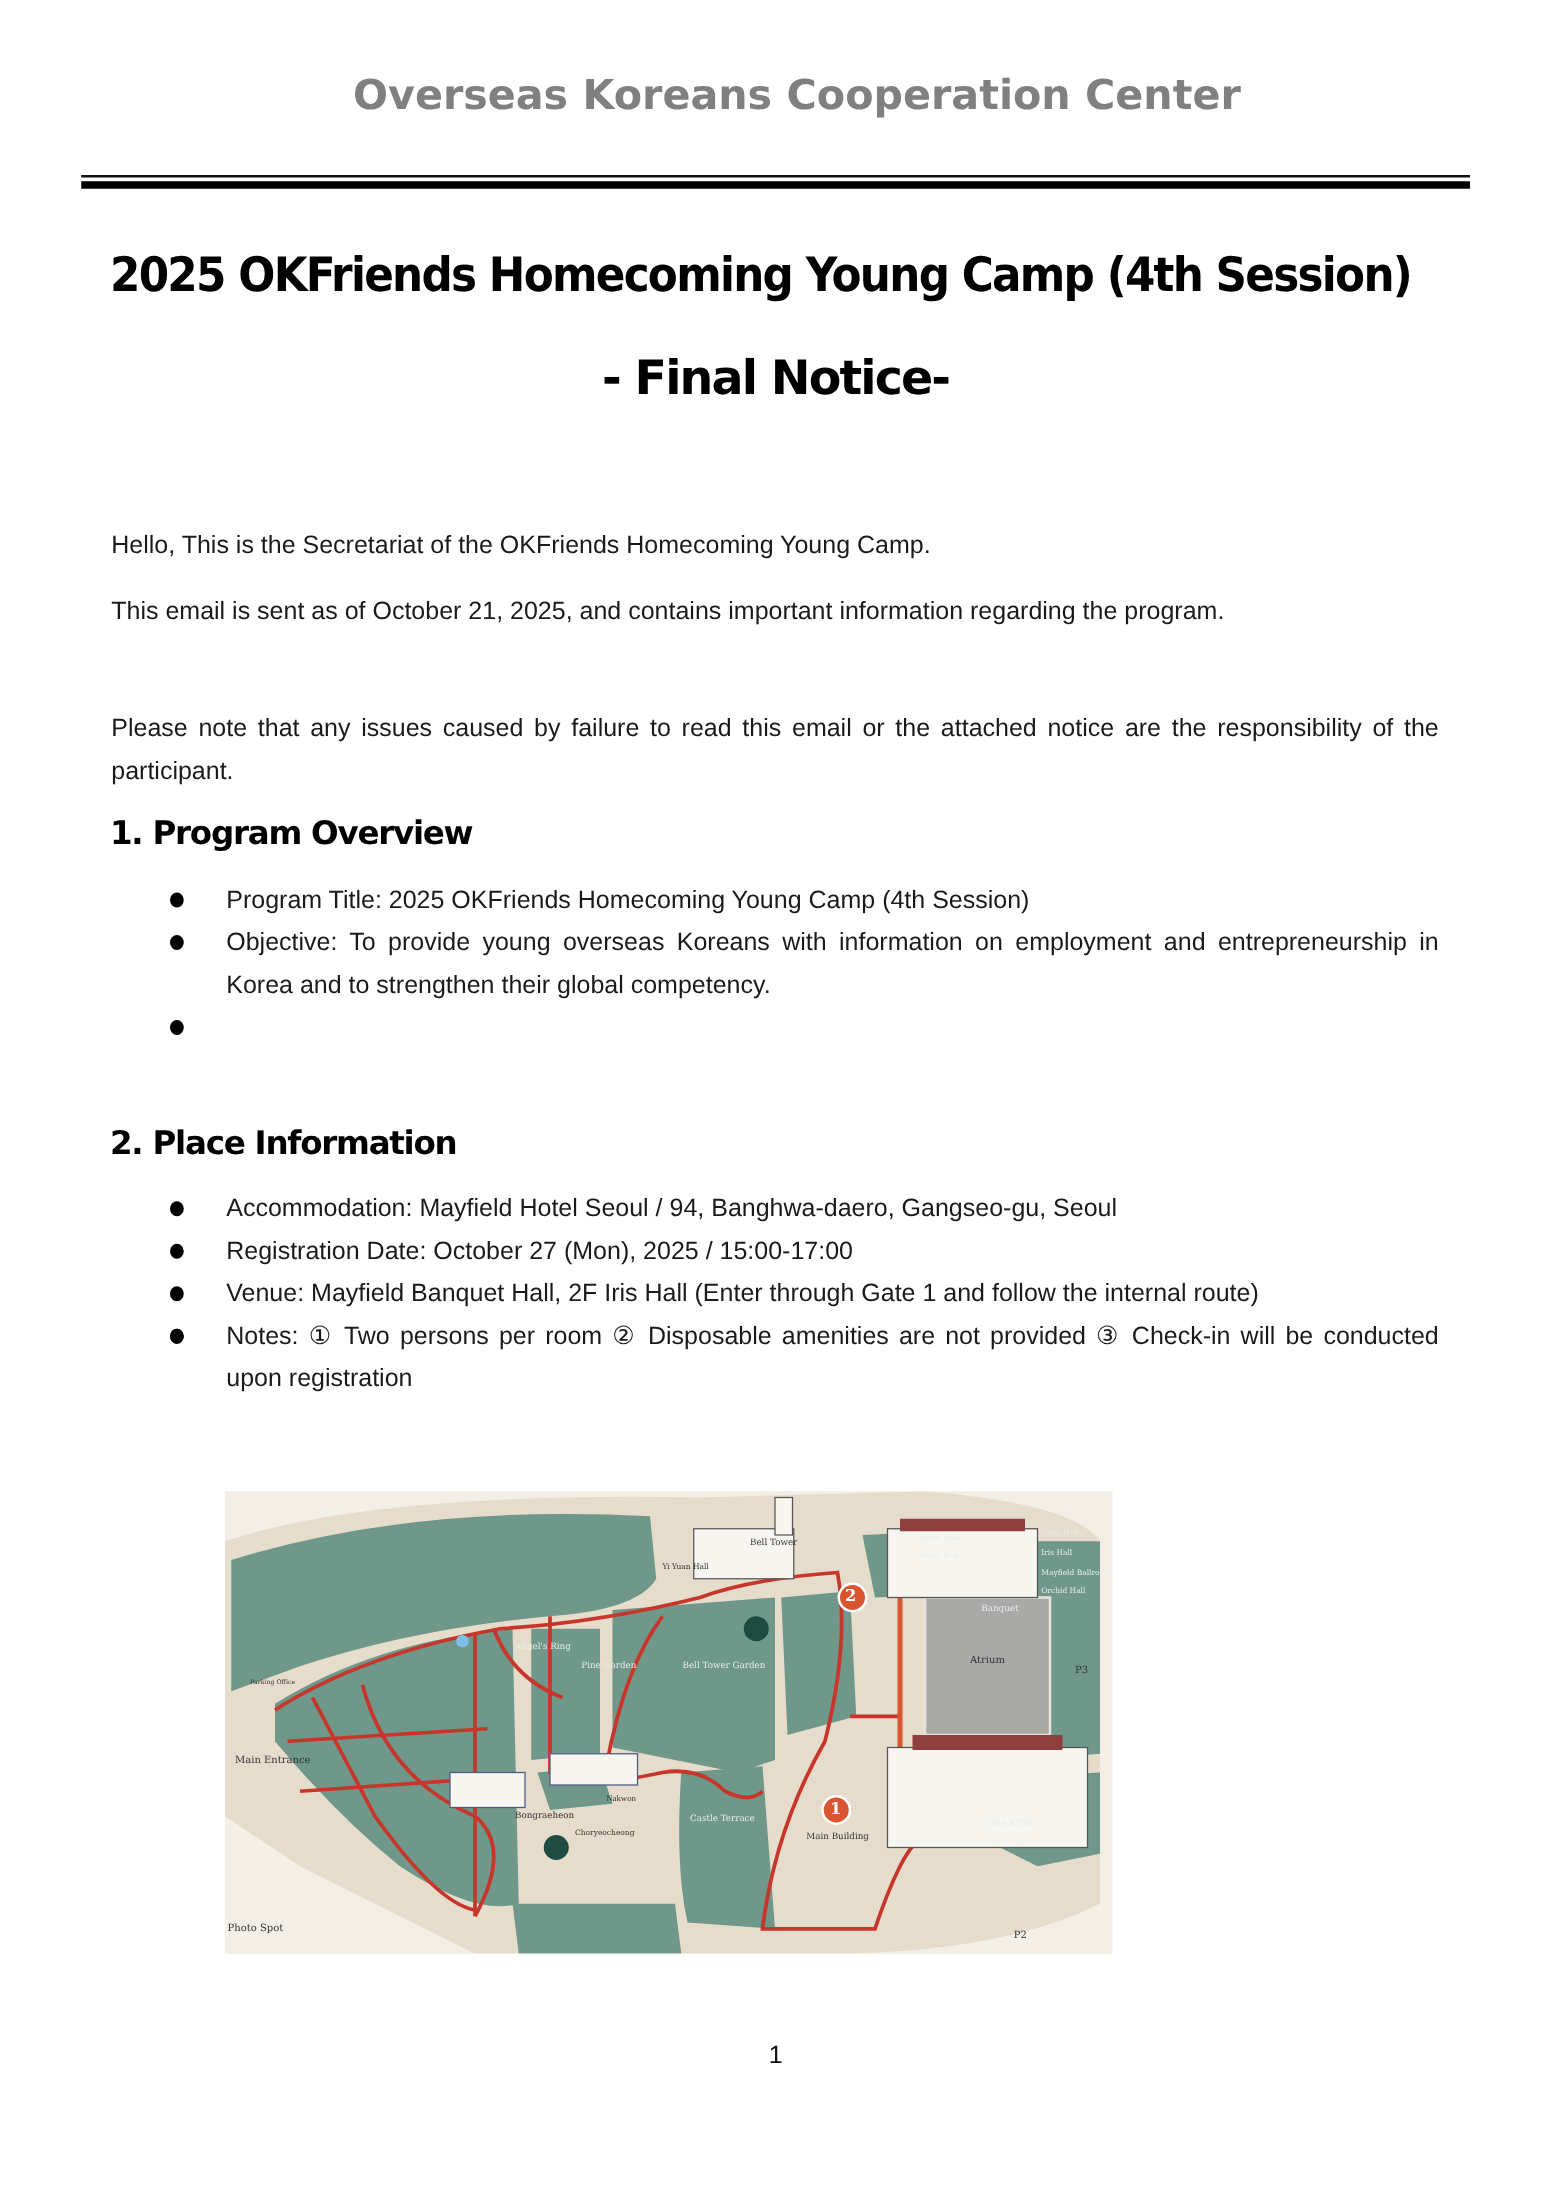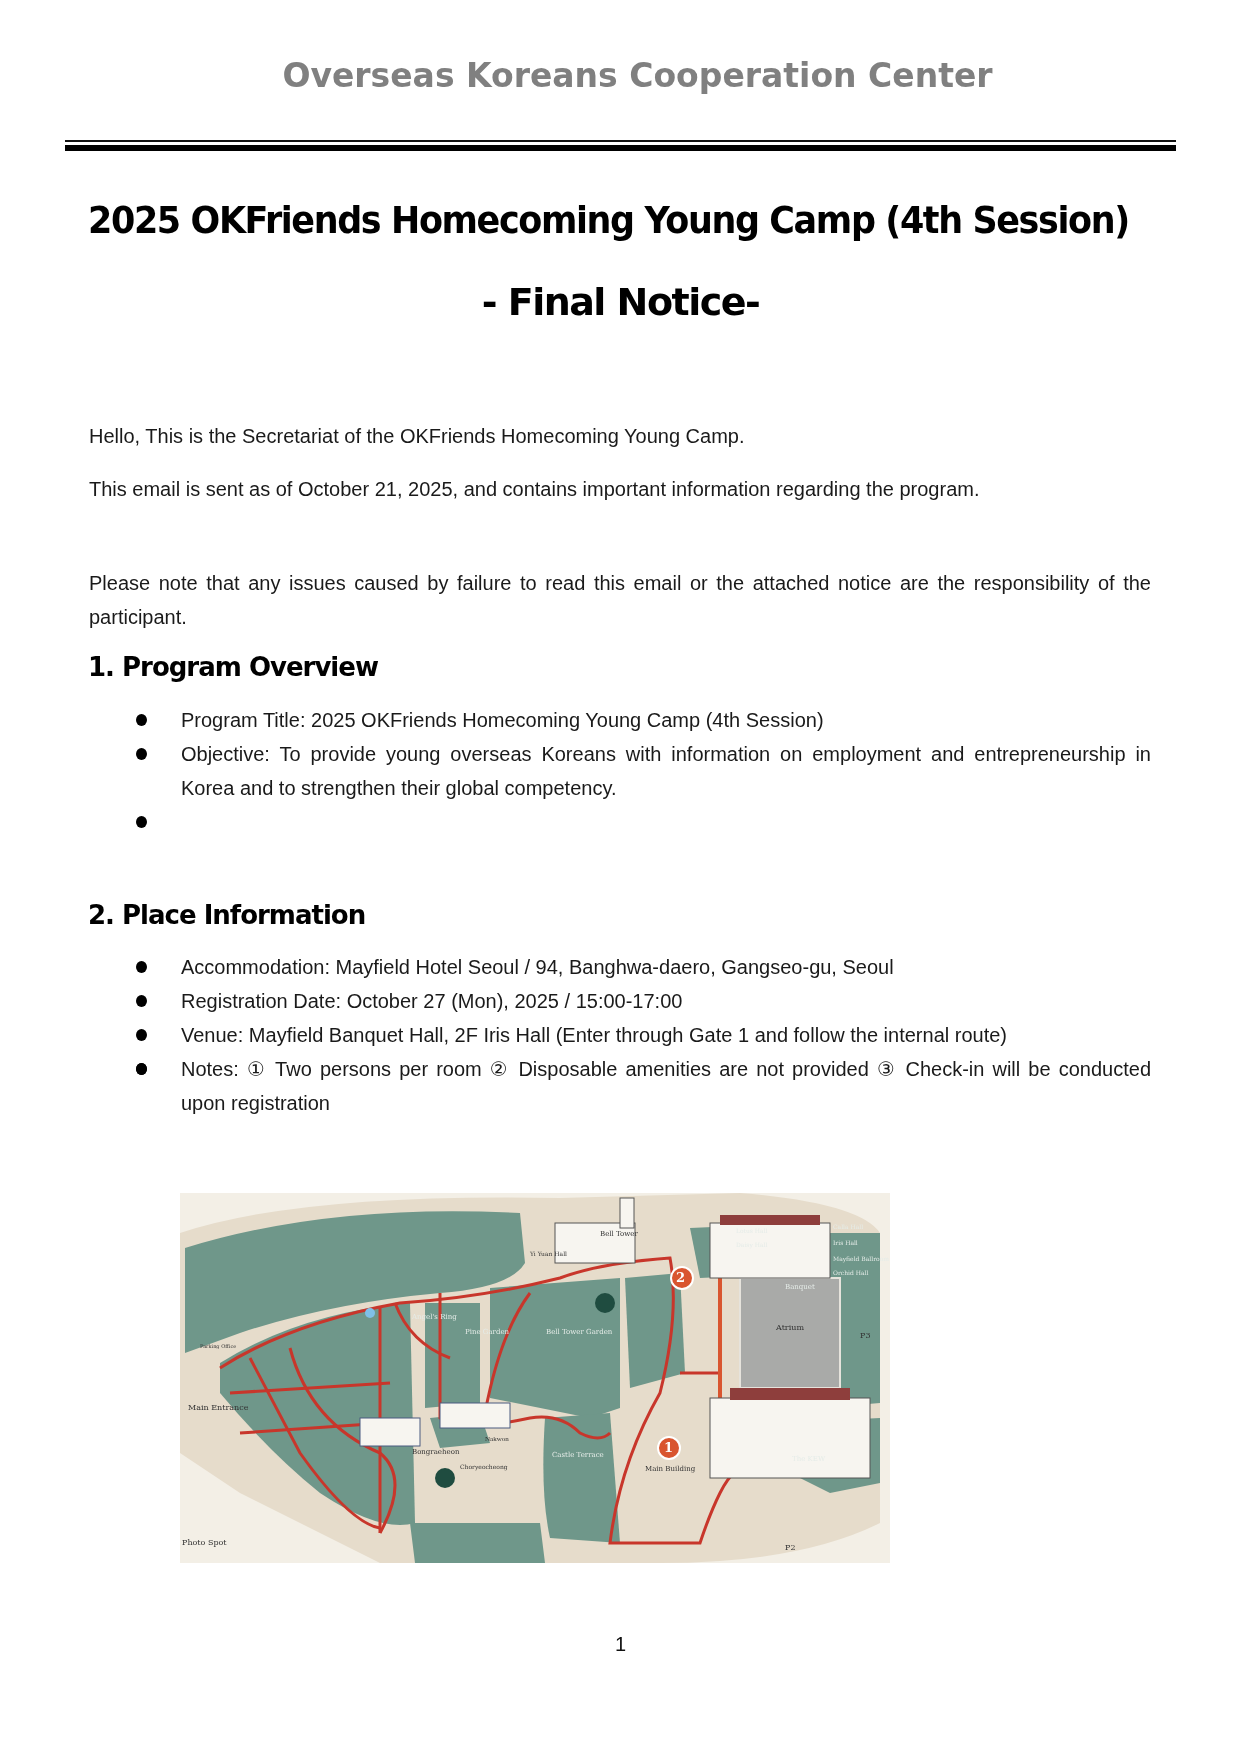--- a/index.html
+++ b/index.html
@@ -128,21 +128,21 @@
   <span class="map-label" style="position:absolute;left:556px;top:48px;font-size:6px;color:#e5ece8;">Daisy Hall</span>
   <span class="map-label" style="position:absolute;left:653px;top:30px;font-size:6px;color:#e5ece8;">Calla Hall</span>
   <span class="map-label" style="position:absolute;left:653px;top:46px;font-size:6px;color:#e5ece8;">Iris Hall</span>
   <span class="map-label" style="position:absolute;left:653px;top:62px;font-size:6px;color:#e5ece8;">Mayfield Ballroom</span>
   <span class="map-label" style="position:absolute;left:653px;top:76px;font-size:6px;color:#e5ece8;">Orchid Hall</span>
   <span class="map-label" style="position:absolute;left:605px;top:90px;font-size:7px;color:#e5ece8;">Banquet</span>
   <span class="map-label" style="position:absolute;left:285px;top:135px;font-size:7px;color:#e5ece8;">Pine Garden</span>
   <span class="map-label" style="position:absolute;left:350px;top:135px;font-size:7px;color:#e5ece8;margin-left:16px;">Bell Tower Garden</span>
   <span class="map-label" style="position:absolute;left:596px;top:130px;font-size:8px;color:#333;">Atrium</span>
   <span class="map-label" style="position:absolute;left:680px;top:138px;font-size:8px;color:#333;">P3</span>
-  <span class="map-label" style="position:absolute;left:605px;top:350px;font-size:8px;color:#333;">P2</span>
+  <span class="map-label" style="position:absolute;left:631px;top:350px;font-size:8px;color:#333;">P2</span>
   <span class="map-label" style="position:absolute;left:20px;top:150px;font-size:5px;color:#333;">Parking Office</span>
   <span class="map-label" style="position:absolute;left:8px;top:210px;font-size:8px;color:#333;">Main Entrance</span>
   <span class="map-label" style="position:absolute;left:232px;top:255px;font-size:7px;color:#333;">Bongraeheon</span>
   <span class="map-label" style="position:absolute;left:305px;top:242px;font-size:7px;color:#333;font-family:Liberation Serif, serif;">Nakwon</span>
   <span class="map-label" style="position:absolute;left:280px;top:270px;font-size:6px;color:#333;">Choryeocheong</span>
   <span class="map-label" style="position:absolute;left:372px;top:258px;font-size:7px;color:#e5ece8;">Castle Terrace</span>
   <span class="map-label" style="position:absolute;left:465px;top:272px;font-size:7px;color:#333;">Main Building</span>
   <span class="map-label" style="position:absolute;left:612px;top:262px;font-size:7px;color:#e5ece8;">The KEW</span>
   <span class="map-label" style="position:absolute;left:2px;top:345px;font-size:8px;color:#333;">Photo Spot</span>
 </div>

